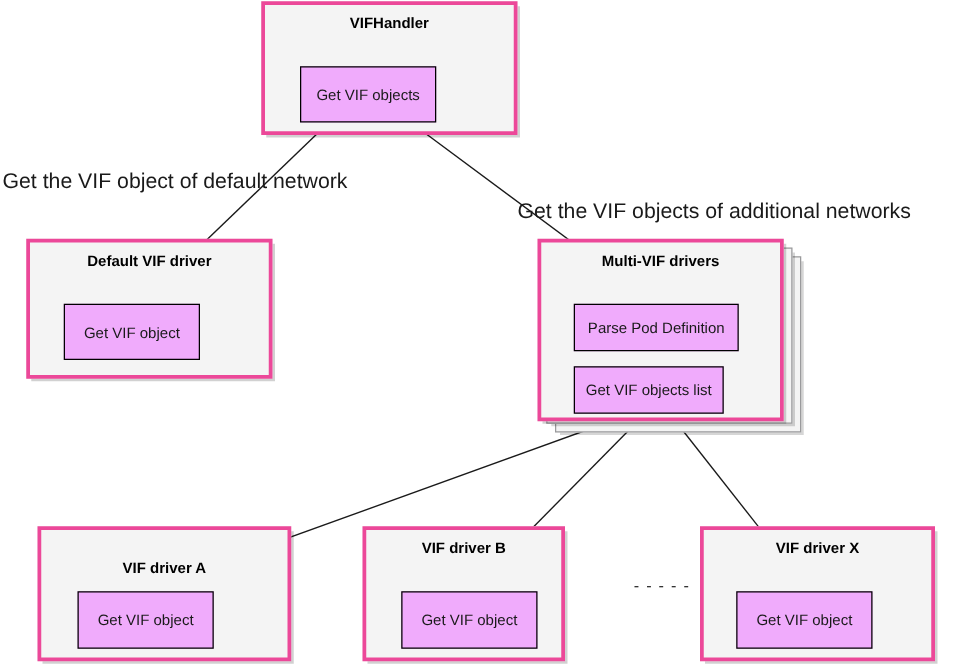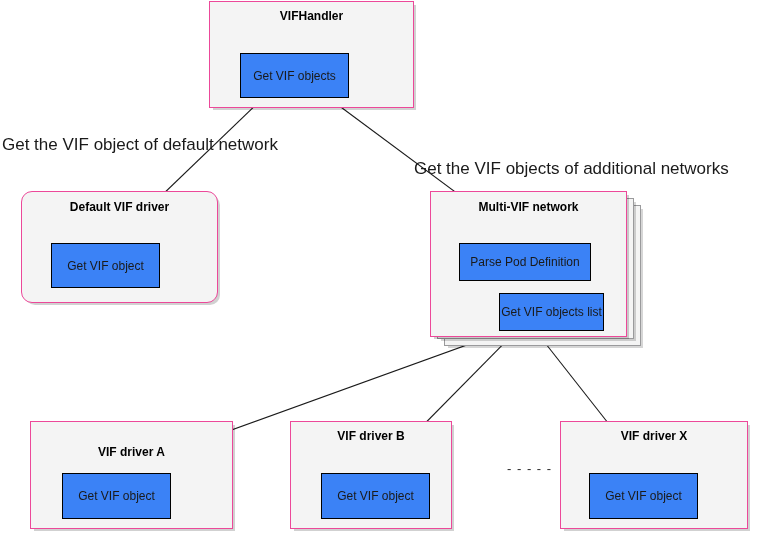--- a/index.html
+++ b/index.html
@@ -25,38 +25,38 @@
     position: absolute;
     left: 0; top: 0;
     width: 763px;
     height: 534px;
     pointer-events: none;
   }
   
   .container-box {
     position: absolute;
     background: #f4f4f4;
-    border: 1px solid #ec4899;
+    border: 3px solid #ec4899;
     box-sizing: border-box;
     box-shadow: 3px 3px 0 -1px rgba(0,0,0,0.18);
   }
   .container-title {
     position: absolute;
     left: 0;
     right: 0;
     text-align: center;
     font-size: 12px;
     font-weight: bold;
     color: #000;
     line-height: 14px;
   }
   
   .proc-box {
     position: absolute;
-    background: #3b82f6;
+    background: #f0abfc;
     border: 1px solid #000000;
     box-sizing: border-box;
     display: flex;
     align-items: center;
     justify-content: center;
     font-size: 12px;
     color: #1a1a1a;
   }
   
   .stack-layer {
@@ -112,32 +112,32 @@
   </svg>
 
   <div class="container-box" style="left:209px; top:1px; width:205px; height:107px;">
     <div class="container-title" style="top:7px;">VIFHandler</div>
   </div>
   <div class="proc-box" style="left:240px; top:53px; width:109px; height:45px;">Get VIF objects</div>
 
   <div class="edge-label" style="left:2px; top:138px;">Get the VIF object of default network</div>
   <div class="edge-label" style="left:414px; top:138px;margin-top:24px;">Get the VIF objects of additional networks</div>
 
-  <div class="container-box" style="left:21px; top:191px; width:197px; height:112px;border-radius:11px;">
+  <div class="container-box" style="left:21px; top:191px; width:197px; height:112px;">
     <div class="container-title" style="top:8px;">Default VIF driver</div>
   </div>
   <div class="proc-box" style="left:51px; top:243px; width:109px; height:45px;">Get VIF object</div>
 
   <div class="stack-layer" style="left:444px; top:205px; width:197px; height:141px;"></div>
   <div class="stack-layer" style="left:437px; top:198px; width:197px; height:141px;"></div>
   <div class="container-box" style="left:430px; top:191px; width:197px; height:146px;">
-    <div class="container-title" style="top:8px;">Multi-VIF network</div>
+    <div class="container-title" style="top:8px;">Multi-VIF drivers</div>
   </div>
   <div class="proc-box" style="left:459px; top:243px; width:132px; height:38px;text-align:center;">Parse Pod Definition</div>
-  <div class="proc-box" style="left:459px; top:293px; width:105px; height:38px;margin-left:40px;">Get VIF objects list</div>
+  <div class="proc-box" style="left:459px; top:293px; width:120px; height:38px;">Get VIF objects list</div>
 
   <div class="container-box" style="left:30px; top:421px; width:203px; height:108px;">
     <div class="container-title" style="top:23px;">VIF driver A</div>
   </div>
   <div class="proc-box" style="left:62px; top:473px; width:109px; height:46px;">Get VIF object</div>
 
   <div class="container-box" style="left:290px; top:421px; width:162px; height:108px;padding-left:48px;">
     <div class="container-title" style="top:7px;">VIF driver B</div>
   </div>
   <div class="proc-box" style="left:321px; top:473px; width:109px; height:46px;">Get VIF object</div>

